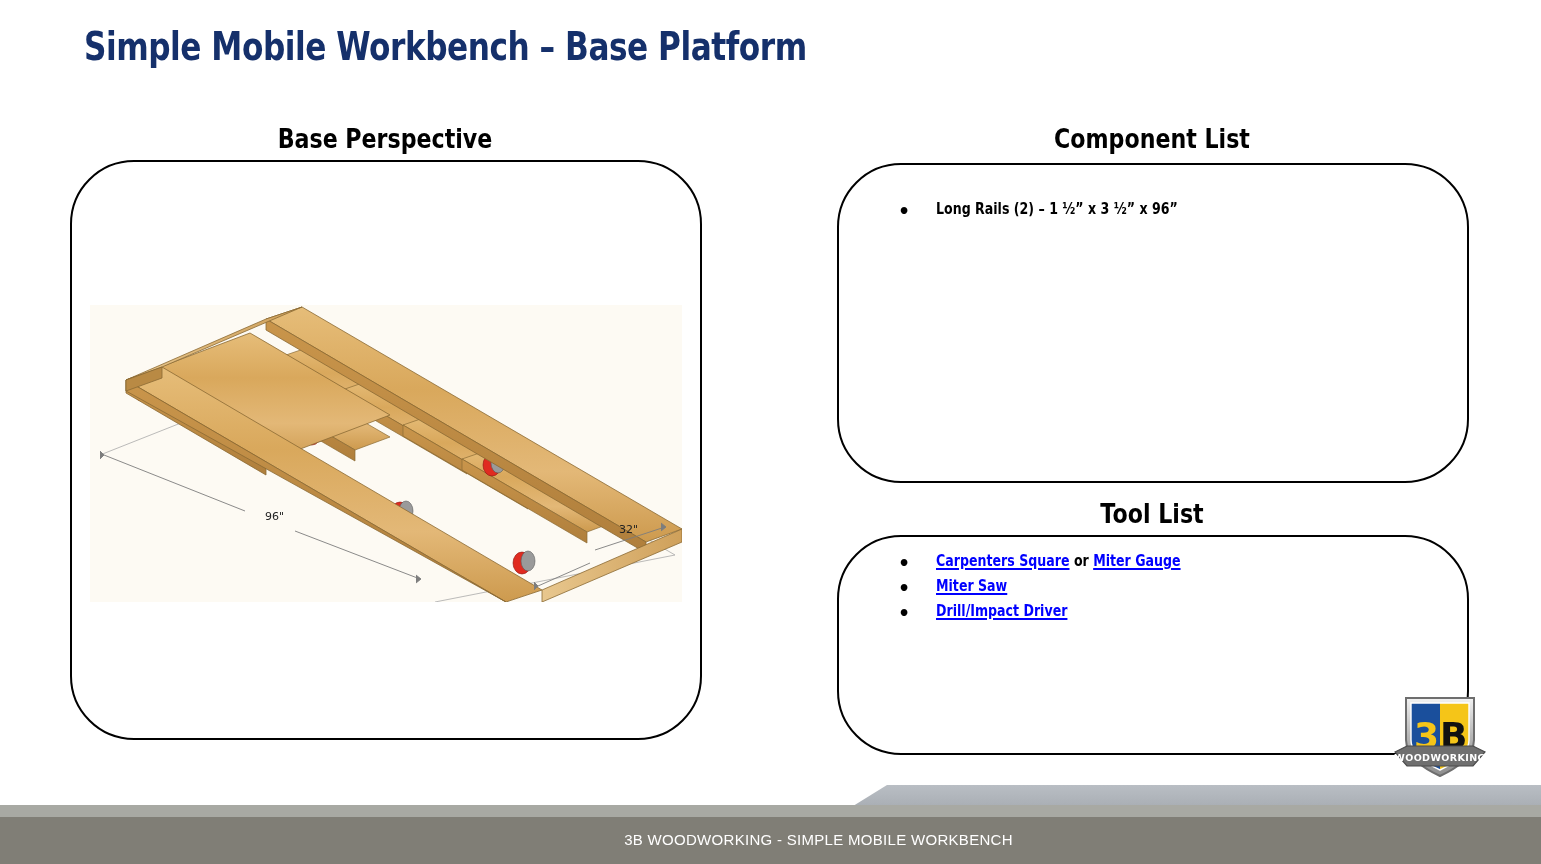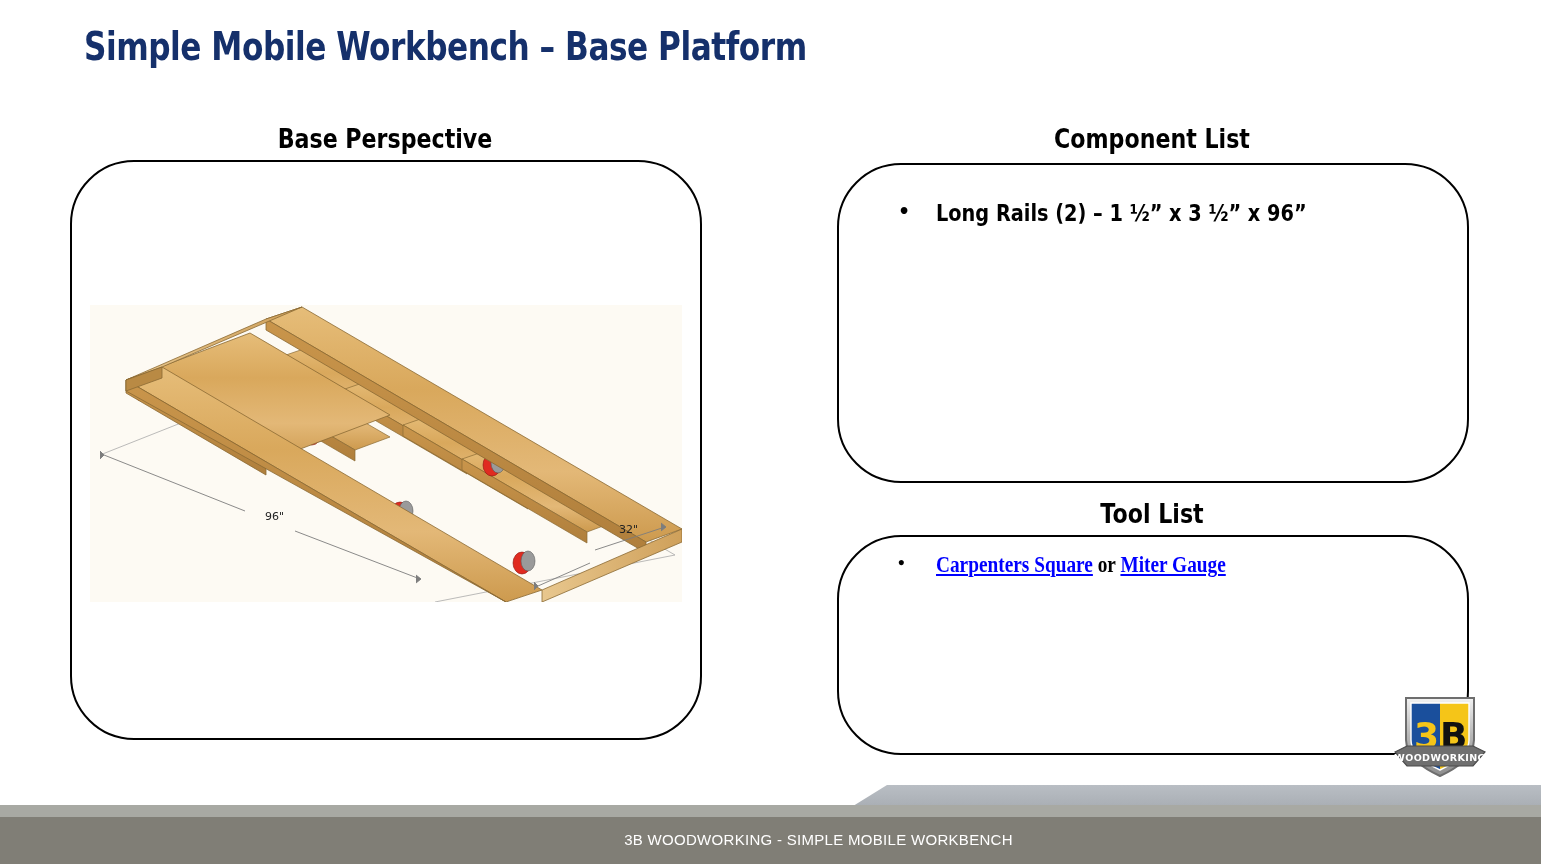--- a/index.html
+++ b/index.html
@@ -73,38 +73,38 @@
   .bullet-list {
     position: absolute;
     list-style: none;
     margin: 0;
     padding: 0;
   }
   .bullet-list li {
     position: relative;
     padding-left: 62px;
     font-family: "DejaVu Sans", sans-serif;
-    font-size: 23px;
+    font-size: 15px;
     font-weight: bold;
     color: #000000;
     white-space: nowrap;
   }
   .bullet-list li .lbl { display: inline-block; transform: scaleX(0.84); transform-origin: left center; }
   .bullet-list li::before {
     content: "\2022";
     position: absolute;
     left: 24px;
     top: 0;
     font-size: 19px;
     color: #000000;
   }
   #component-items { left: 874px; top: 200px; }
   #component-items li { margin-bottom: 9px; }
   #tool-items { left: 874px; top: 552px; }
-  #tool-items li { margin-bottom: 7px; font-family: Liberation Serif, serif; }
+  #tool-items li { margin-bottom: 7px; }
 
   .link {
     color: #0000ff;
     text-decoration: underline;
     text-decoration-thickness: 2px;
     text-underline-offset: 2px;
     cursor: pointer;
   }
   .plain { color: #000000; }
 
@@ -284,20 +284,22 @@
 <ul class="bullet-list" id="component-items">
     <li><span class="lbl">Long Rails (2) – 1 ½” x 3 ½” x 96”</span></li>
   </ul>
 
 <div class="section-heading" id="heading-tool-list">Tool List</div>
 
 <div class="round-box" id="box-tool-list"></div>
 
 <ul class="bullet-list" id="tool-items">
     <li><span class="lbl"><span class="link">Carpenters Square</span><span class="plain"> or </span><span class="link">Miter Gauge</span></span></li>
+    <li><span class="lbl"><span class="link">Miter Saw</span></span></li>
+    <li><span class="lbl"><span class="link">Drill/Impact Driver</span></span></li>
   </ul>
 
 <div id="brand-logo">
   <svg width="94" height="92" viewBox="0 0 94 92" xmlns="http://www.w3.org/2000/svg">
     <defs>
       <linearGradient id="lgSilver" x1="0" y1="0" x2="0" y2="1">
         <stop offset="0%" stop-color="#f2f2f2"></stop>
         <stop offset="50%" stop-color="#b5b5b5"></stop>
         <stop offset="100%" stop-color="#8d8d8d"></stop>
       </linearGradient>

